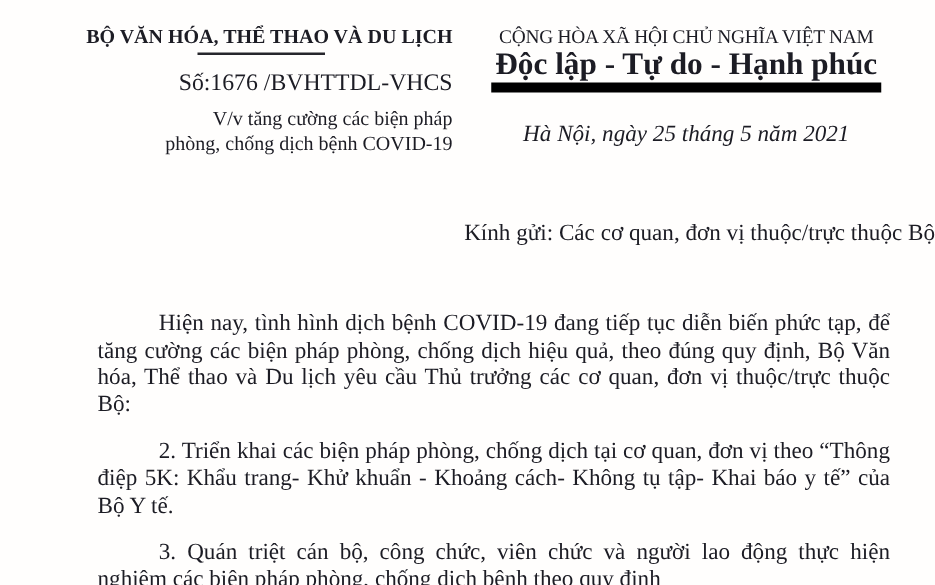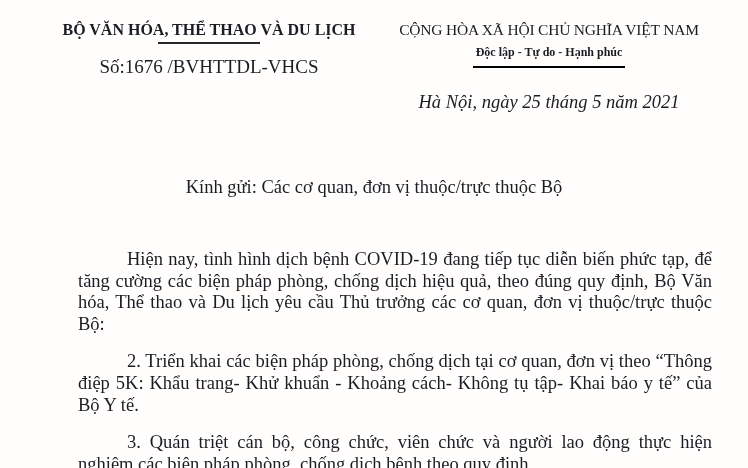--- a/index.html
+++ b/index.html
@@ -7,21 +7,21 @@
     position:relative;
     width:748px;height:468px;
     background:#fffefd;
     overflow:hidden;
     font-family:"Liberation Serif","DejaVu Serif",serif;
     color:#1c1c24;
   }
   
   .hdr-left{
     position:absolute;left:56px;top:20px;width:306px;
-    text-align:center;
+    text-align:right;
   }
   .ministry{
     font-weight:bold;font-size:16px;line-height:19px;
     white-space:nowrap;
   }
   .ministry-rule{
     width:102px;height:0;
     border-top:2px solid #26262c;
     margin:3px auto 0 auto;
   }
@@ -36,33 +36,33 @@
   .hdr-right{
     position:absolute;left:374px;top:20px;width:350px;
     text-align:center;
   }
   .country{
     font-weight:normal;font-size:15.5px;line-height:19px;
     white-space:nowrap;letter-spacing:-0.2px;
   }
   .motto{
     display:inline-block;
-    font-weight:bold;font-size:12px;line-height:22px;
-    border-bottom:2px solid #000000;
+    font-weight:bold;font-size:25px;line-height:22px;
+    border-bottom:8px solid #000000;
     padding:0 3px 3px 3px;margin-top:2px;
     white-space:nowrap;
   }
   .place-date{
     font-style:italic;font-size:18.5px;line-height:22px;
     margin-top:23px;white-space:nowrap;
   }
   
   .recipient{
     position:absolute;left:0;top:176px;width:748px;
-    text-align:center;font-size:18.5px;line-height:22px;
+    text-align:right;font-size:18.5px;line-height:22px;
   }
   
   .body-text{
     position:absolute;left:78px;top:233px;width:634px;
     font-size:18.5px;line-height:21.6px;
     text-align:justify;
   }
   .body-text p{
     margin:16px 0 3px 0;
     text-indent:49px;
@@ -70,20 +70,24 @@
 </style>
 </head>
 <body>
 
 <div class="page">
 
   <div class="hdr-left">
     <div class="ministry">BỘ VĂN HÓA, THỂ THAO VÀ DU LỊCH</div>
     <div class="ministry-rule"></div>
     <div class="doc-number">Số:1676 /BVHTTDL-VHCS</div>
+    <div class="subject">
+      <div>V/v tăng cường các biện pháp</div>
+      <div>phòng, chống dịch bệnh COVID-19</div>
+    </div>
   </div>
 
   <div class="hdr-right">
     <div class="country">CỘNG HÒA XÃ HỘI CHỦ NGHĨA VIỆT NAM</div>
     <div>
       <span class="motto">Độc lập - Tự do - Hạnh phúc</span>
     </div>
     <div class="place-date">Hà Nội, ngày 25 tháng 5 năm 2021</div>
   </div>
 

